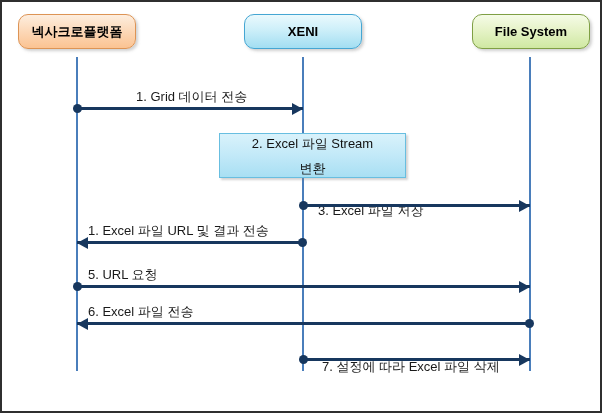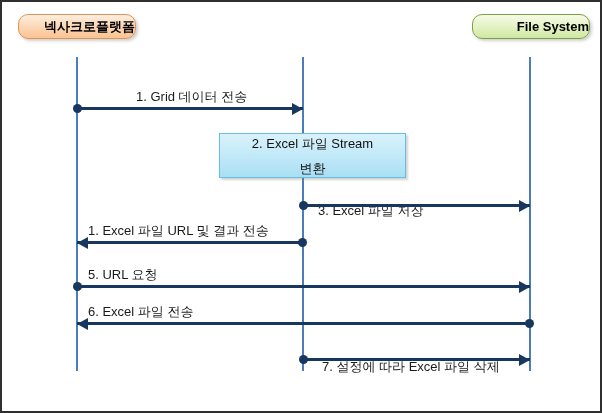--- a/index.html
+++ b/index.html
@@ -12,23 +12,23 @@
     position: relative;
     width: 602px; height: 413px;
     background: #ffffff;
     border: 2px solid #2f2f2f;
     overflow: hidden;
   }
 
   
   .actor {
     position: absolute;
-    top: 12px; height: 25px; width: 118px;
+    top: 12px; height: 35px; width: 118px;
     border-radius: 10px;
-    display: flex; align-items: center; justify-content: flex-end;
+    display: flex; align-items: center; justify-content: center;
     font-size: 13px; font-weight: bold; color: #000;
     box-shadow: 2px 2px 3px rgba(120,120,120,0.35);
   }
   .actor-nexacro {
     left: 16px;
     background: linear-gradient(to bottom, #FDEEDF 0%, #FCDABB 45%, #FBC392 100%);
     border: 1.5px solid #DD9455;
   }
   .actor-xeni {
     left: 242px;
@@ -110,20 +110,23 @@
   .label-7 { left: 320px; top: 356px; text-align: right; }
 </style>
 </head>
 <body>
 
 <div class="canvas">
 
   <div class="actor actor-nexacro">
     <span>넥사크로플랫폼</span>
   </div>
+  <div class="actor actor-xeni">
+    <span>XENI</span>
+  </div>
   <div class="actor actor-filesystem">
     <span>File System</span>
   </div>
 
   <div class="lifeline lifeline-nexacro"></div>
   <div class="lifeline lifeline-xeni"></div>
   <div class="lifeline lifeline-filesystem"></div>
 
   <span class="msg-label label-1">1. Grid 데이터 전송</span>
   <div class="msg msg-1 dir-right">

